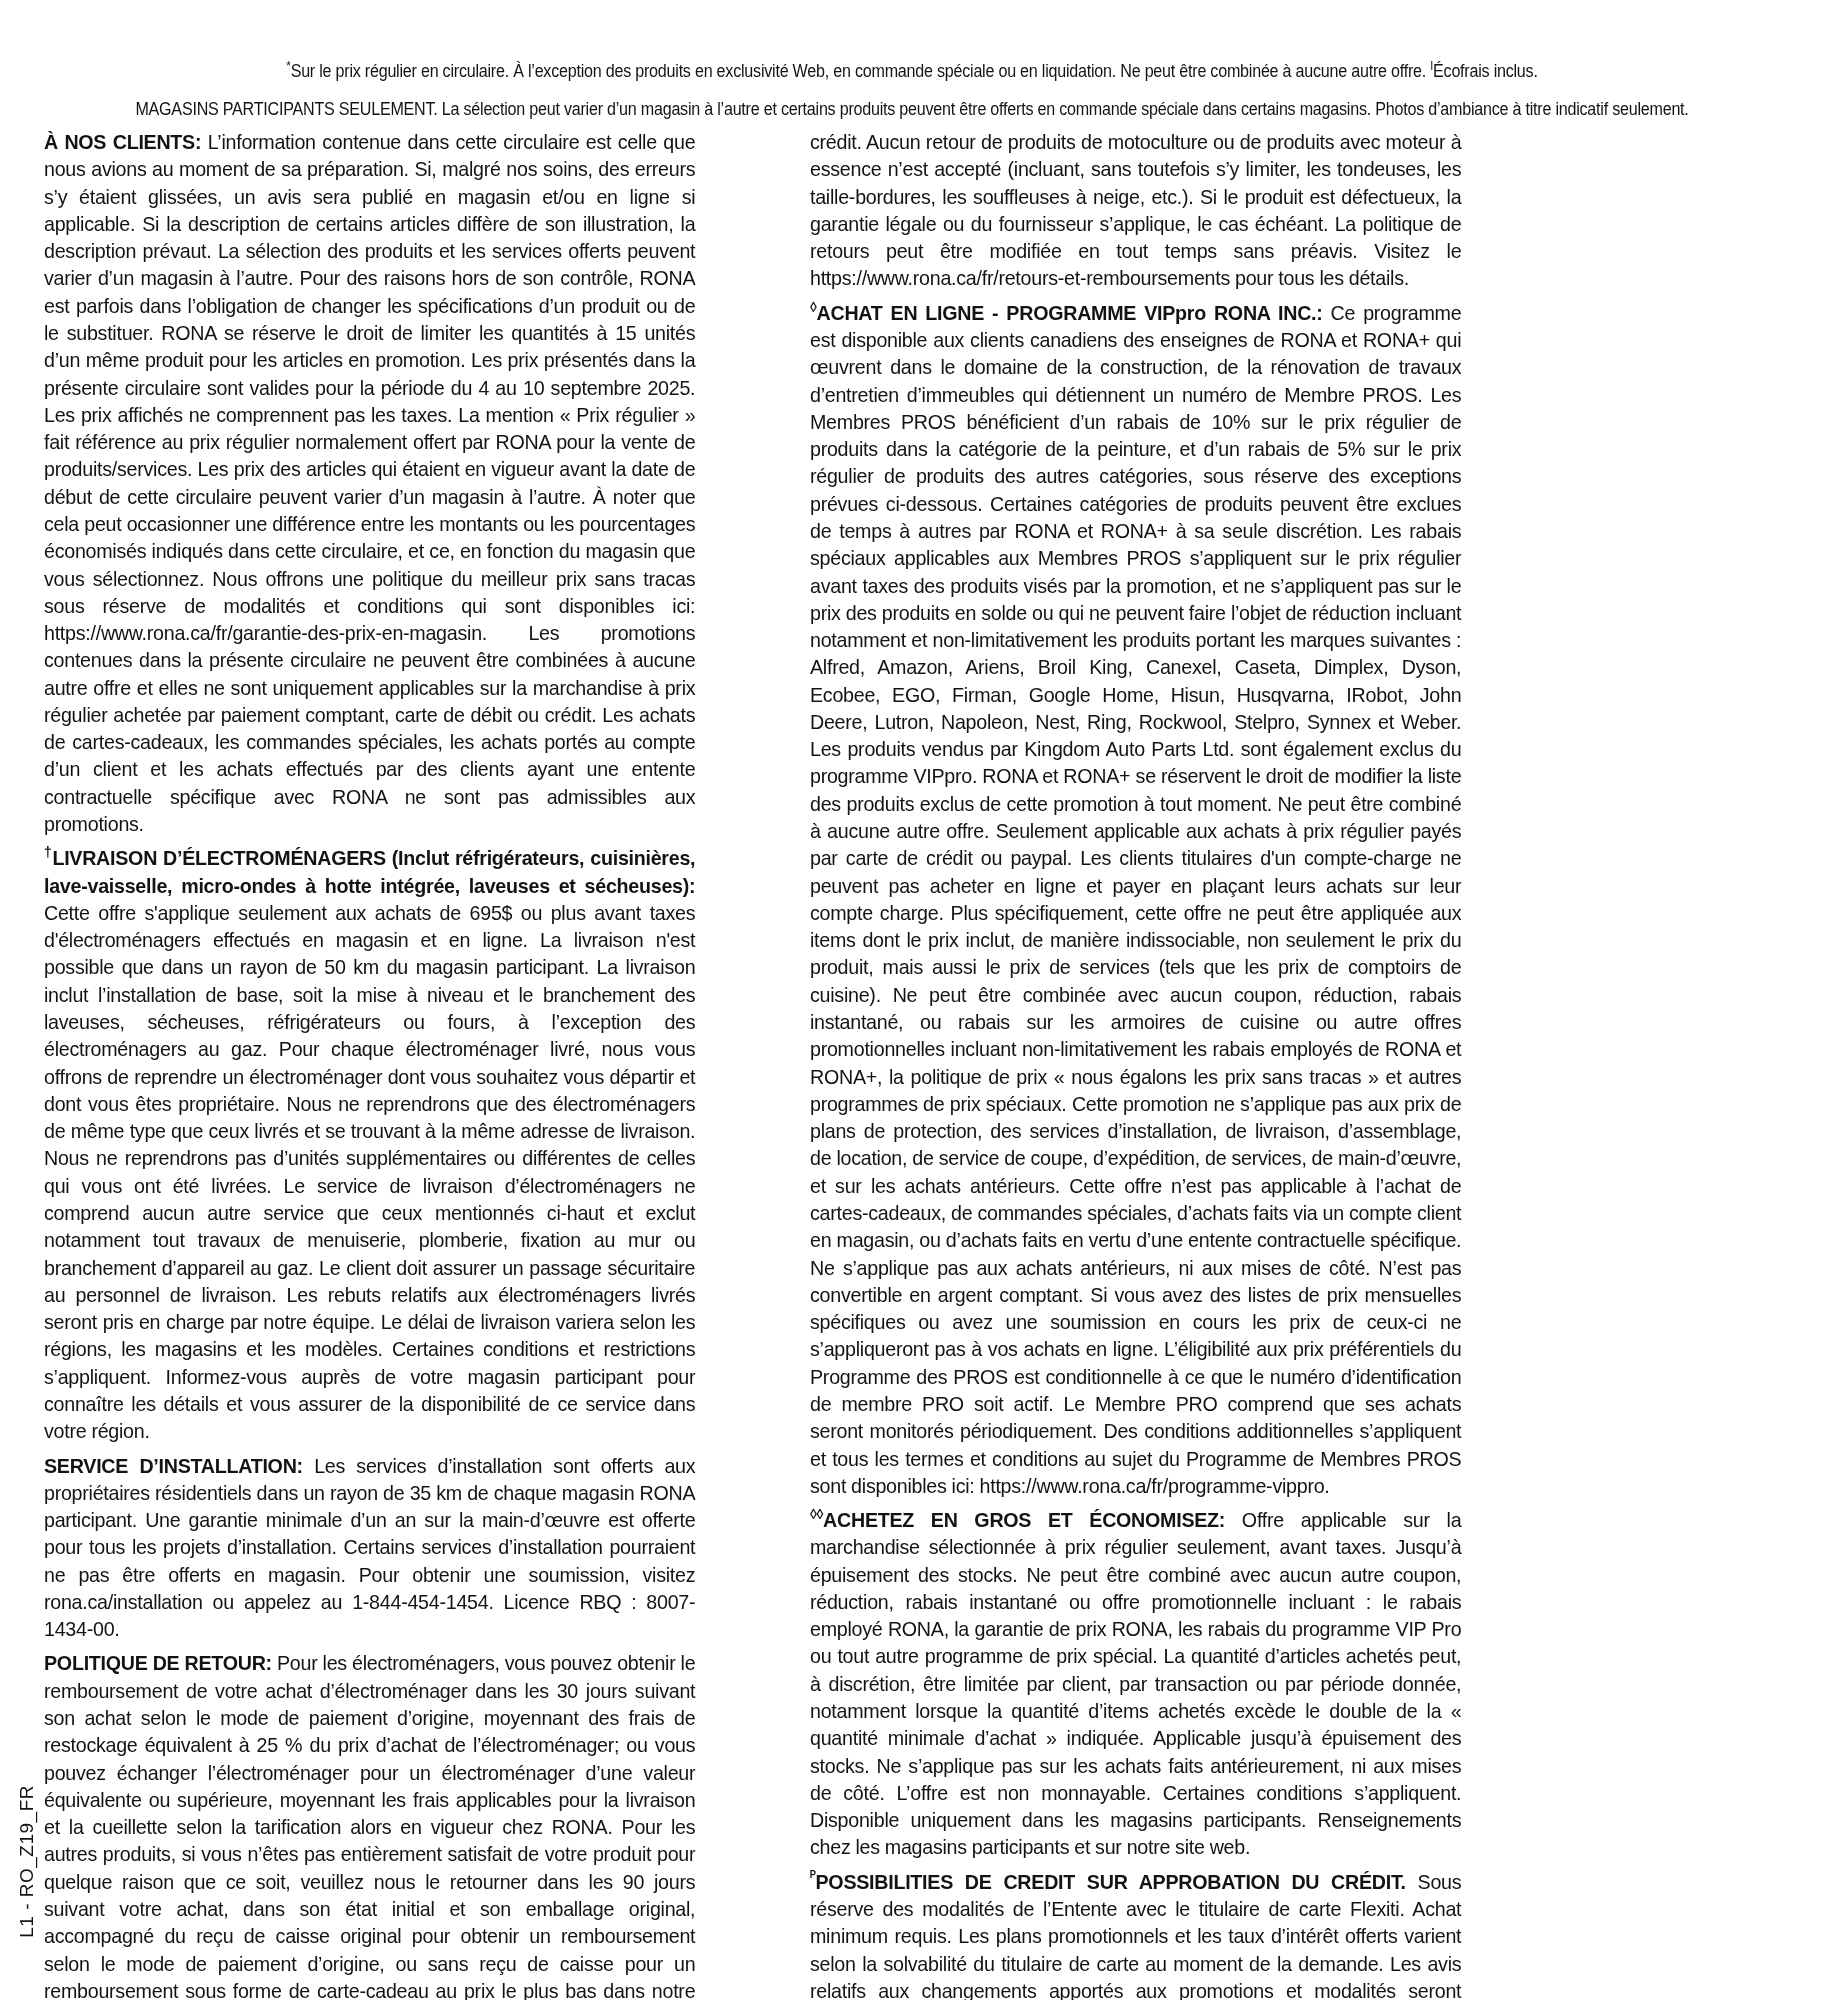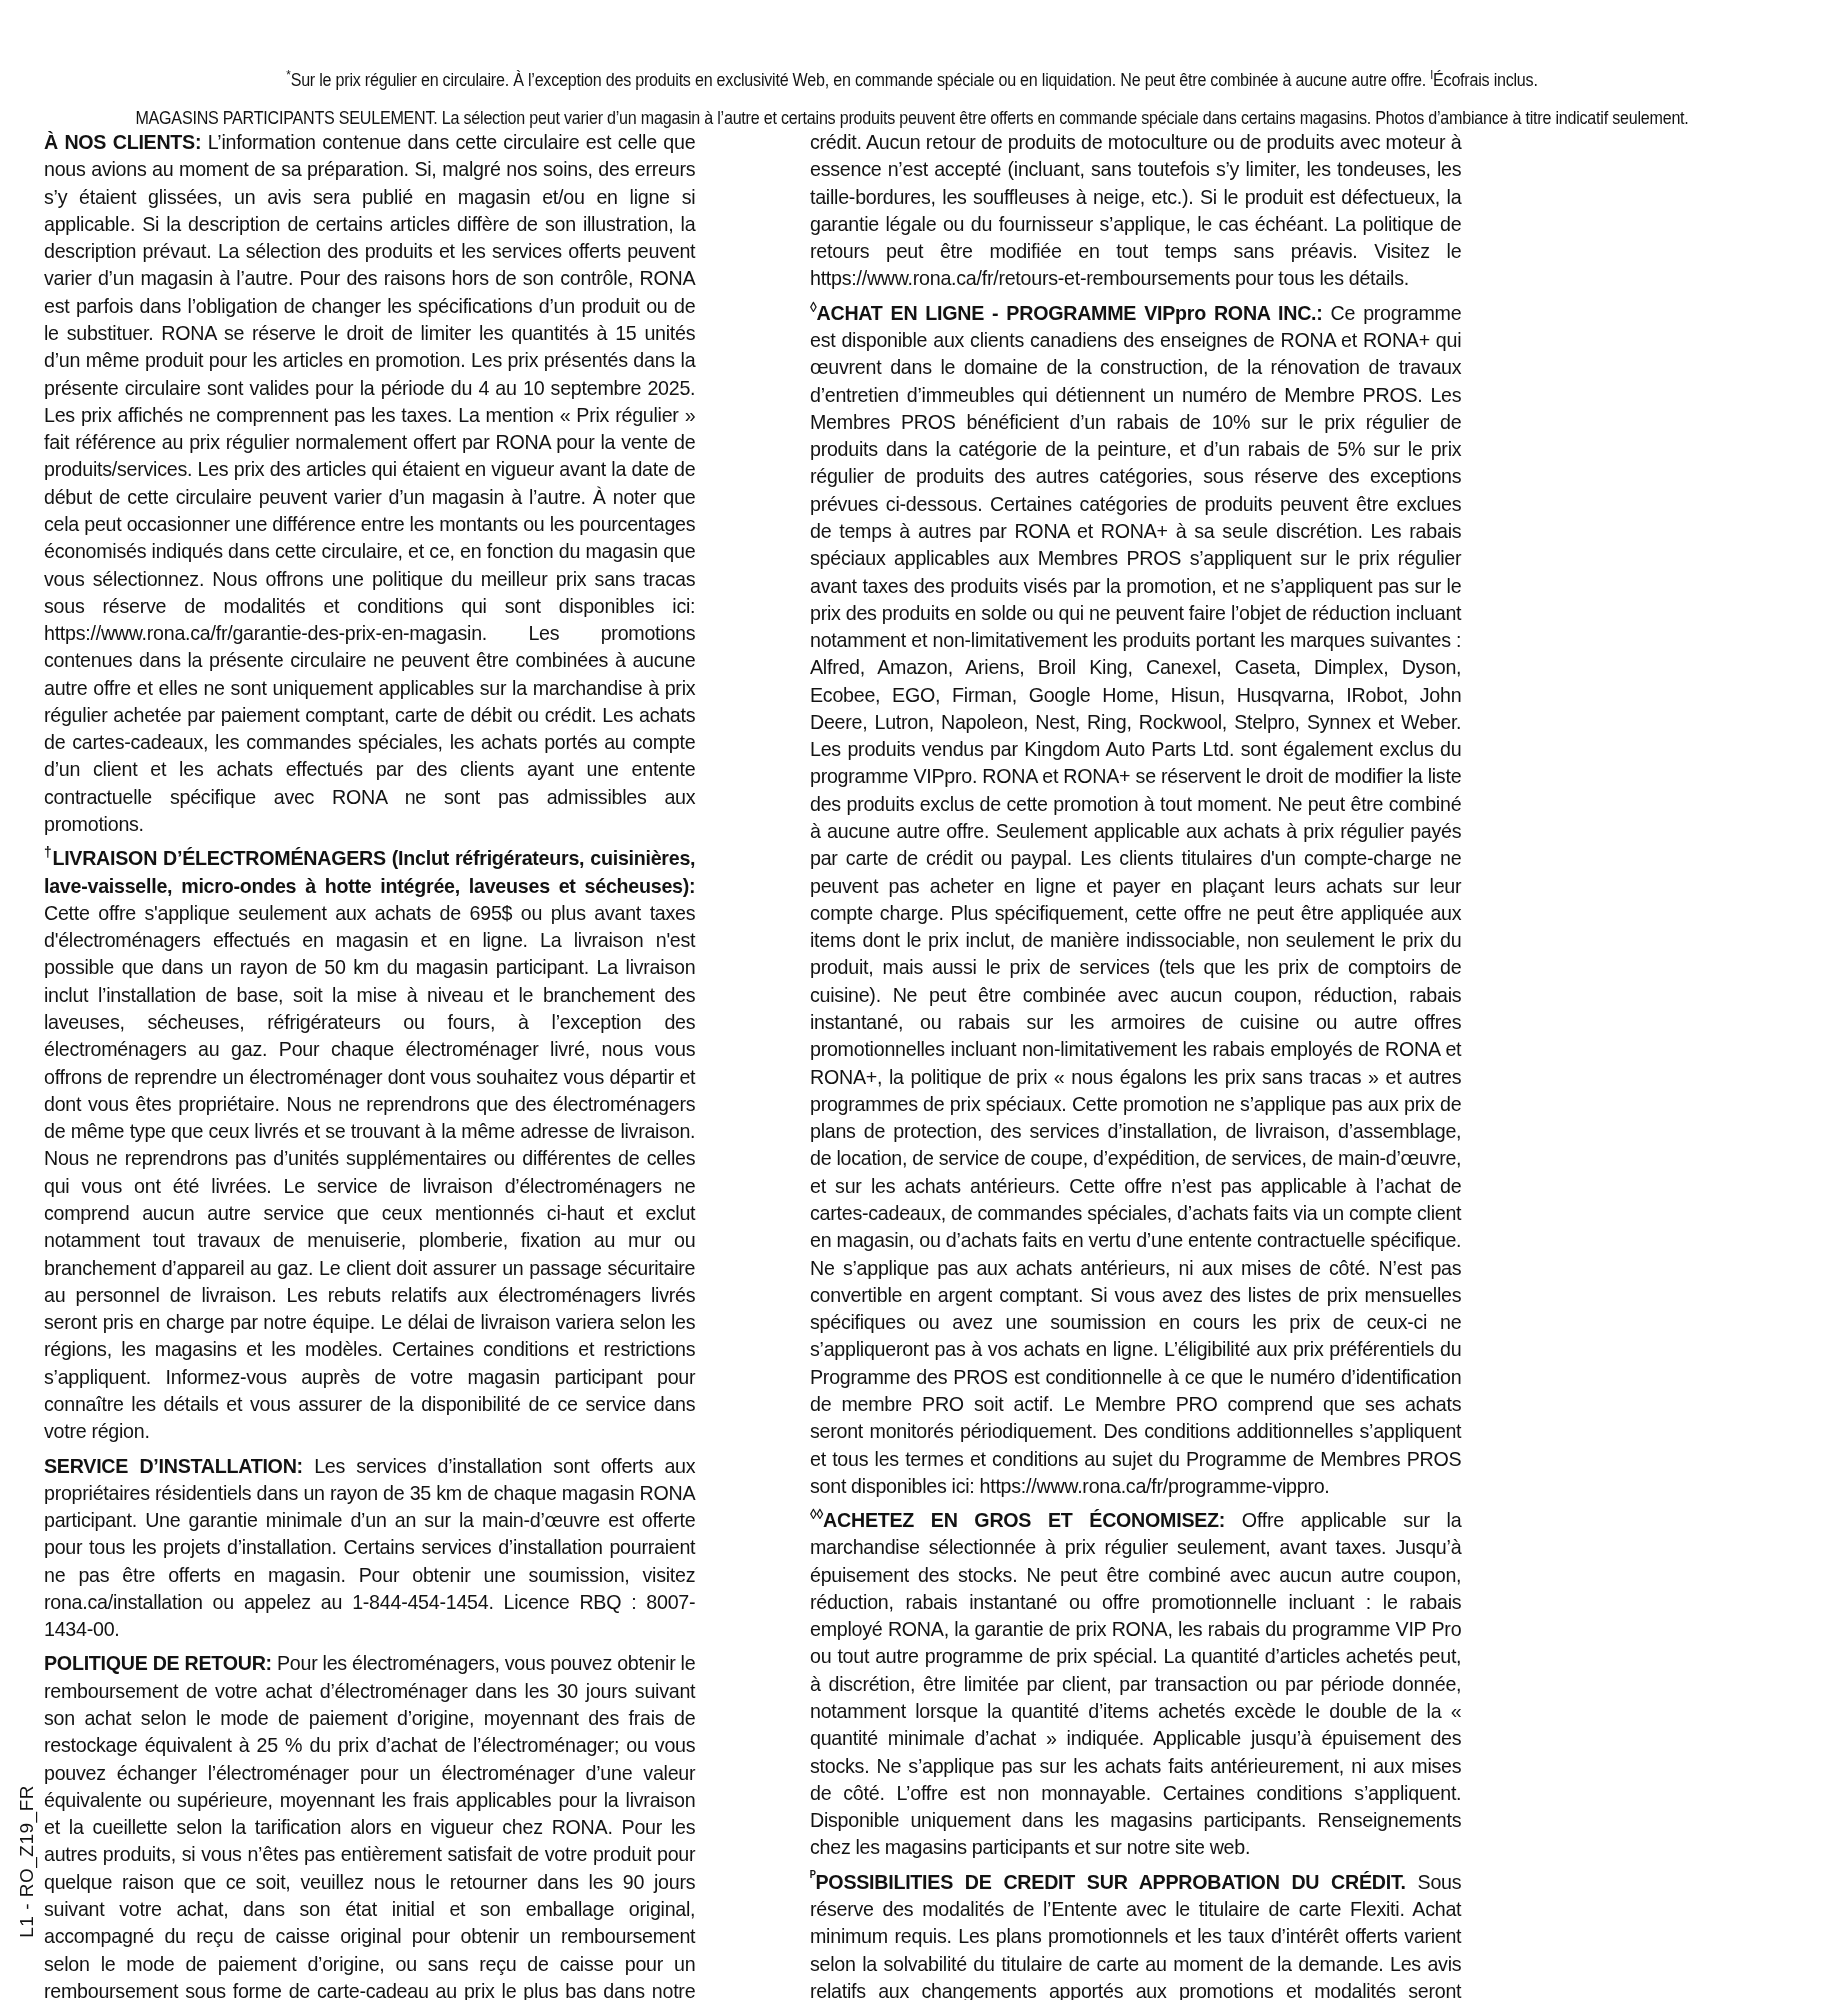--- a/index.html
+++ b/index.html
@@ -19,21 +19,21 @@
 
   .page {
     position: absolute;
     inset: 0;
     padding: 0;
   }
 
   
   .top-notes {
     position: absolute;
-    top: 68px;
+    top: 59px;
     left: 40px;
     right: 40px;
   }
   .note-line {
     text-align: center;
     font-size: 17.5px;
     line-height: 1.45;
     letter-spacing: -0.25px;
     transform: scaleX(0.92);
     transform-origin: center;

